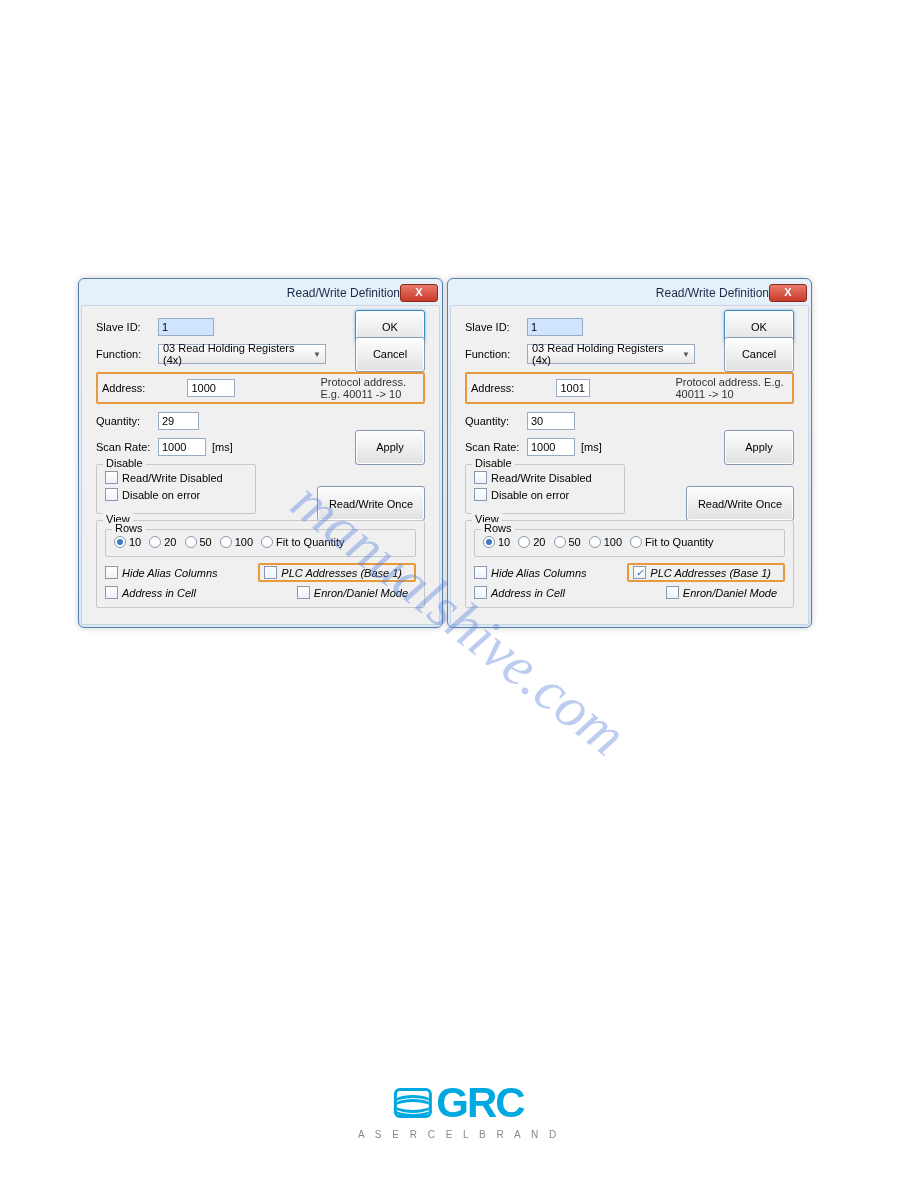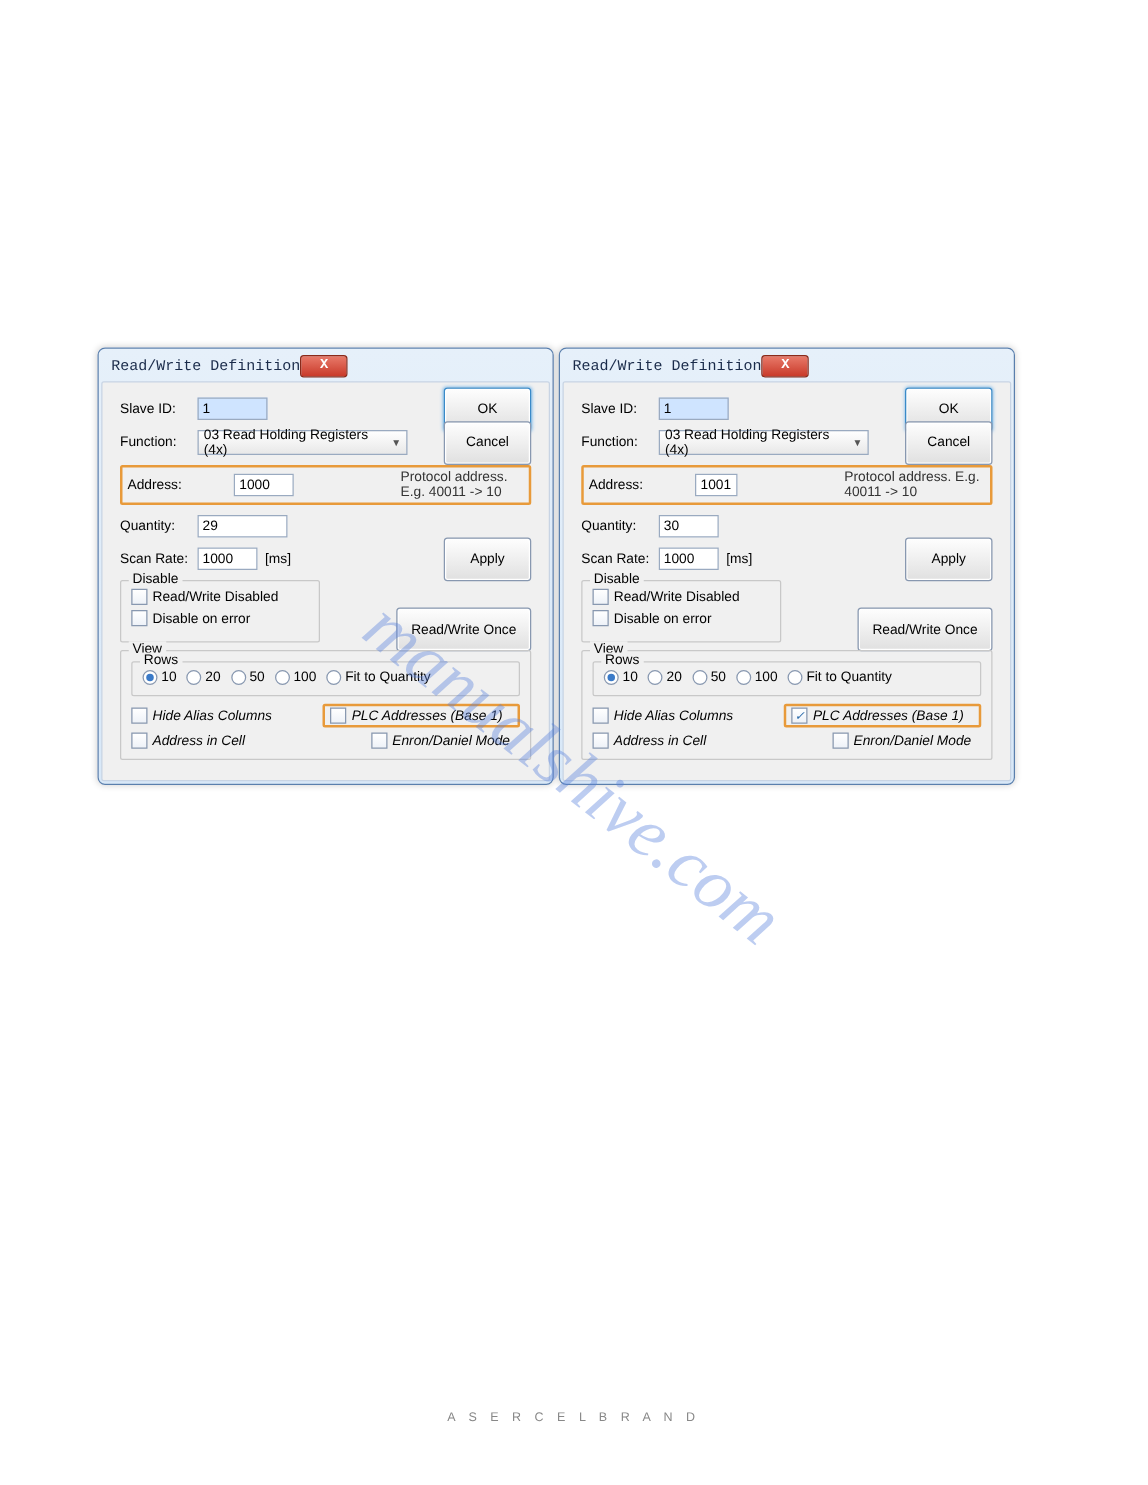--- a/index.html
+++ b/index.html
@@ -22,23 +22,22 @@
     width: 365px;
     background: linear-gradient(#e6f0fa, #d8e8f8);
     border: 1px solid #5a7fad;
     border-radius: 6px;
     padding: 2px;
     box-shadow: 0 0 6px rgba(0,0,0,0.2);
   }
   .titlebar {
     display: flex;
     align-items: center;
-    justify-content: flex-start;
+    justify-content: flex-end;
     padding: 3px 2px 3px 8px;
-    font-family: Liberation Mono, monospace;
   }
   .titlebar span {
     color: #1a2b4a;
     font-size: 12px;
   }
   .closebtn {
     width: 38px;
     height: 18px;
     background: linear-gradient(#e87a6a, #c93a2a);
     border: 1px solid #8a2a1a;
@@ -255,21 +254,21 @@
         </div>
         <div class="row">
           <div class="hl" style="width: 100%;">
             <span class="lbl" style="width: 58px;">Address:</span>
             <input class="txt" value="1000" style="width: 48px;">
             <span class="hint">Protocol address. E.g. 40011 -&gt; 10</span>
           </div>
         </div>
         <div class="row">
           <span class="lbl">Quantity:</span>
-          <input class="txt" value="29" style="width: 72px;">
+          <input class="txt" value="29" style="width: 41px;">
         </div>
         <div class="row">
           <span class="lbl">Scan Rate:</span>
           <input class="txt" value="1000" style="width: 48px;">
           <span style="margin-left: 6px;">[ms]</span>
           <div class="btn btnstack" style="width: 70px;">Apply</div>
         </div>
         <div style="position: relative;">
           <div class="group" style="width: 160px;">
             <div class="legend">Disable</div>
@@ -437,14 +436,18 @@
             </span>
           </div>
         </div>
       </div>
     </div>
   </div>
 
 <div class="watermark">manualshive.com</div>
 
 <div class="logo">
+  <div class="big">
+    <span class="logoicon"></span>
+    <span>GRC</span>
+  </div>
   <div class="tag">A   S E R C E L   B R A N D</div>
 </div>
 
 </body></html>

